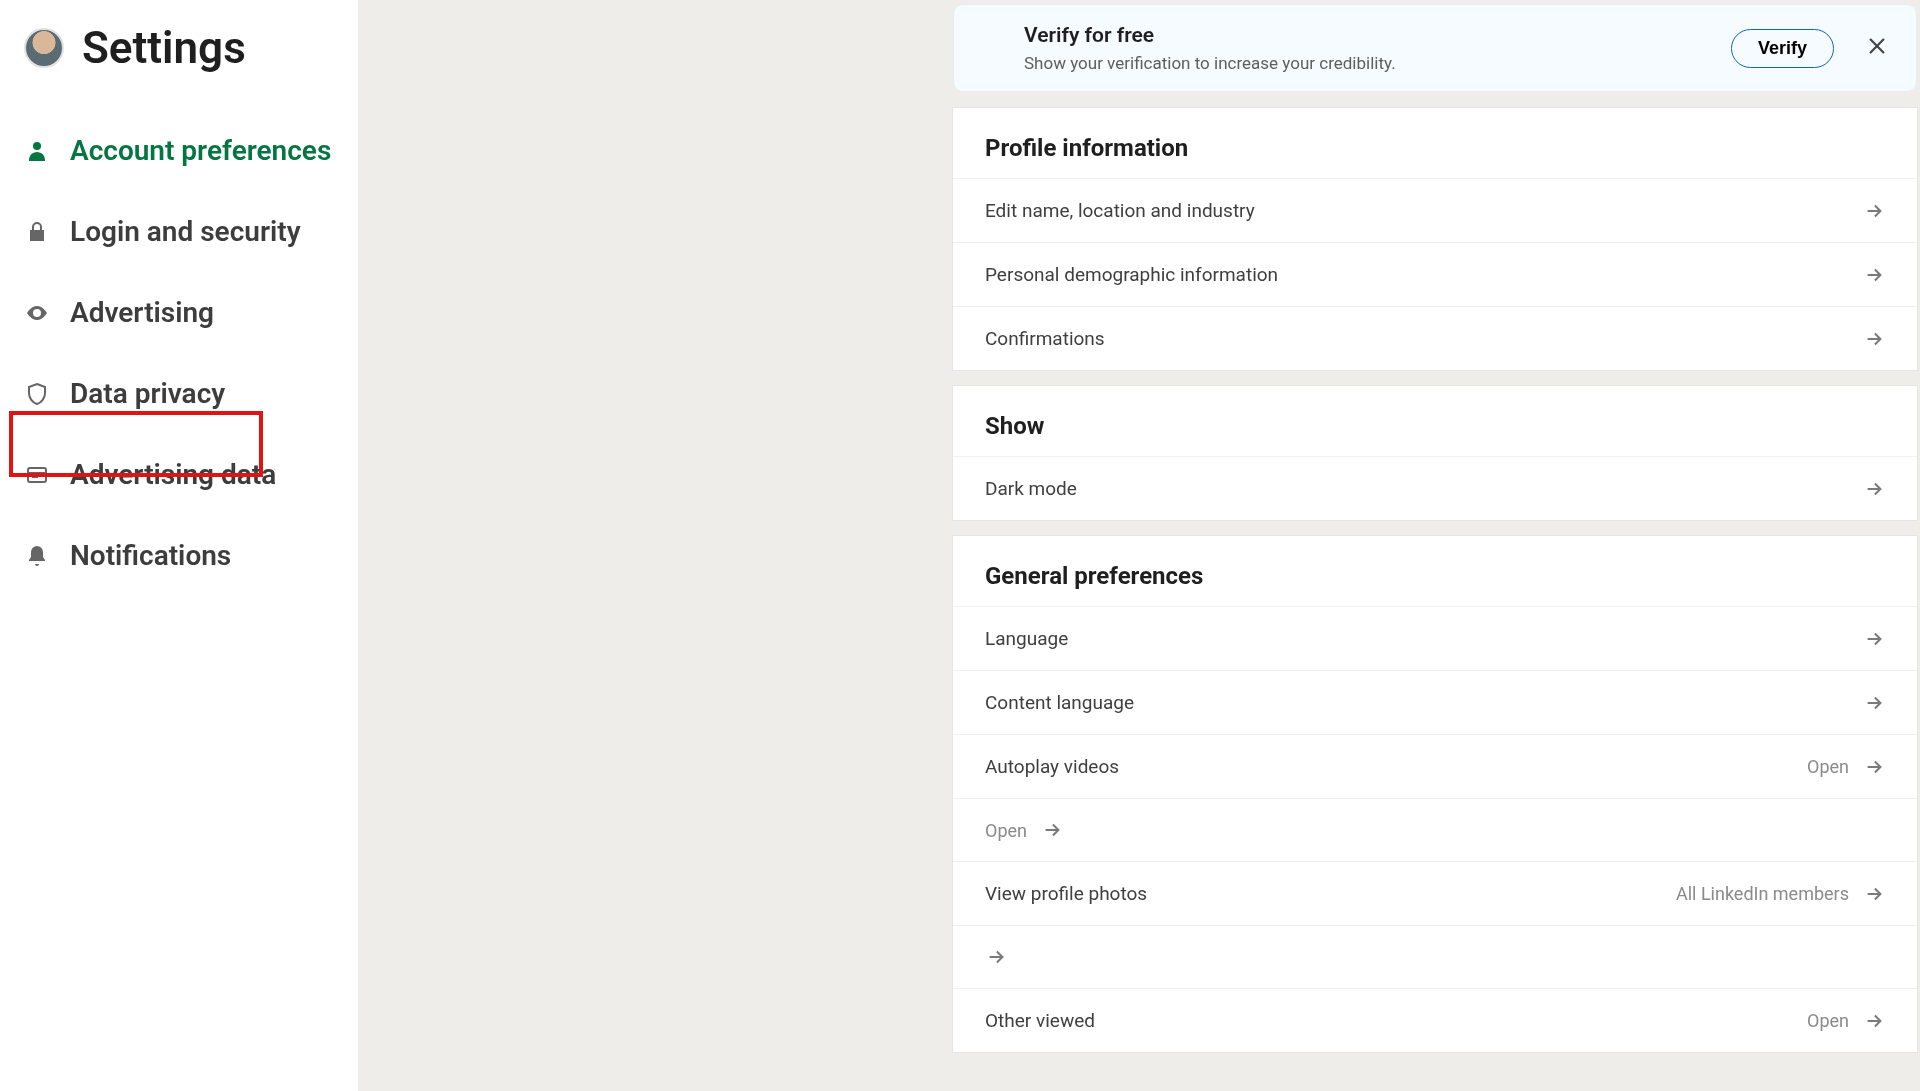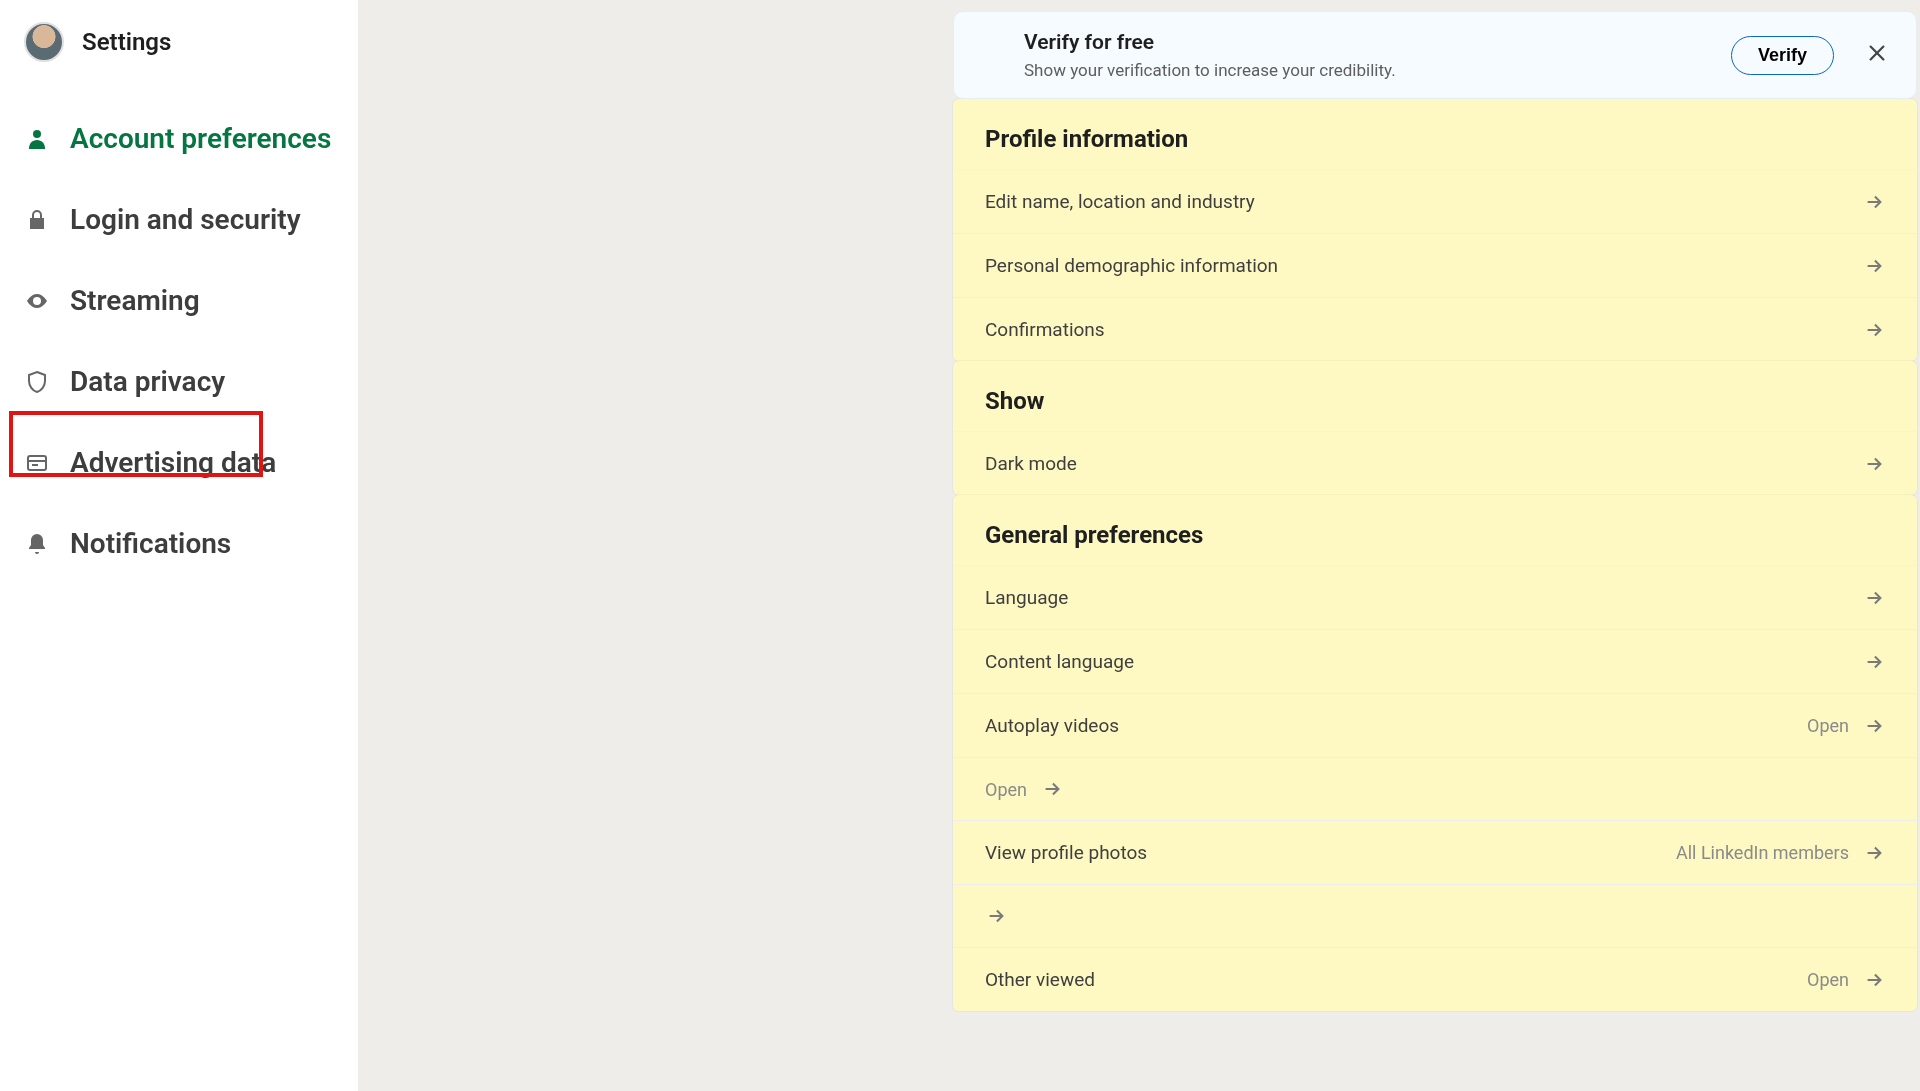--- a/index.html
+++ b/index.html
@@ -27,21 +27,21 @@
   }
   .avatar {
     width: 40px;
     height: 40px;
     border-radius: 50%;
     background: radial-gradient(circle at 50% 35%, #d9b89a 0 38%, #5a6b74 40% 100%);
     border: 2px solid #e0e0e0;
     margin-right: 18px;
   }
   .page-title {
-    font-size: 24px;
+    font-size: 44px;
     font-weight: 600;
     color: #1f1f1f;
   }
   .nav { padding-top: 8px; }
   .nav-item {
     display: flex;
     align-items: center;
     padding: 24px 24px;
     font-size: 28px;
     font-weight: 600;
@@ -74,21 +74,21 @@
     padding: 0 14px 0 0;
   }
   .content-col {
     width: 964px;
     margin-left: 595px;
   }
   .banner {
     background: #f6fbff;
     border: 1px solid #e5eef5;
     border-radius: 10px;
-    margin-top: 11px;
+    margin-top: 4px;
     padding: 18px 24px 18px 70px;
     display: flex;
     align-items: center;
     position: relative;
   }
   .banner-text { flex: 1; }
   .banner-title { font-size: 21px; font-weight: 600; margin-bottom: 6px; }
   .banner-sub { font-size: 17px; color: #5e5e5e; }
   .verify-btn {
     border: 1.5px solid #0a66c2;
@@ -102,23 +102,23 @@
     margin-right: 28px;
   }
   .close-x {
     font-size: 26px;
     color: #555;
     cursor: pointer;
     padding: 4px;
     line-height: 1;
   }
   .card {
-    background: #fef9c3;
-    border-radius: 6px;
-    margin-top: 0;
+    background: #ffffff;
+    border-radius: 0;
+    margin-top: 16px;
     padding: 0;
     box-shadow: 0 0 0 1px rgba(0,0,0,0.03);
   }
   .card-title {
     font-size: 24px;
     font-weight: 700;
     padding: 26px 32px 16px 32px;
     color: #1f1f1f;
   }
   .row {
@@ -175,21 +175,21 @@
       </span>
       <span>Login and security</span>
     </div>
 
     <div class="nav-item">
       <span class="icon-hold">
         <svg viewBox="0 0 24 24">
             <path d="M12 5C6 5 2 12 2 12s4 7 10 7 10-7 10-7-4-7-10-7zm0 11a4 4 0 1 1 0-8 4 4 0 0 1 0 8z"></path>
           </svg>
       </span>
-      <span>Streaming</span>
+      <span>Advertising</span>
     </div>
 
     <div class="nav-item" style="position:relative;">
       <span class="icon-hold">
         <svg viewBox="0 0 24 24">
             <path d="M12 2l8 3v6c0 5-3.4 9.7-8 11-4.6-1.3-8-6-8-11V5z" fill="none" stroke="currentColor" stroke-width="2"></path>
           </svg>
       </span>
       <span>Data privacy</span>
     </div>

